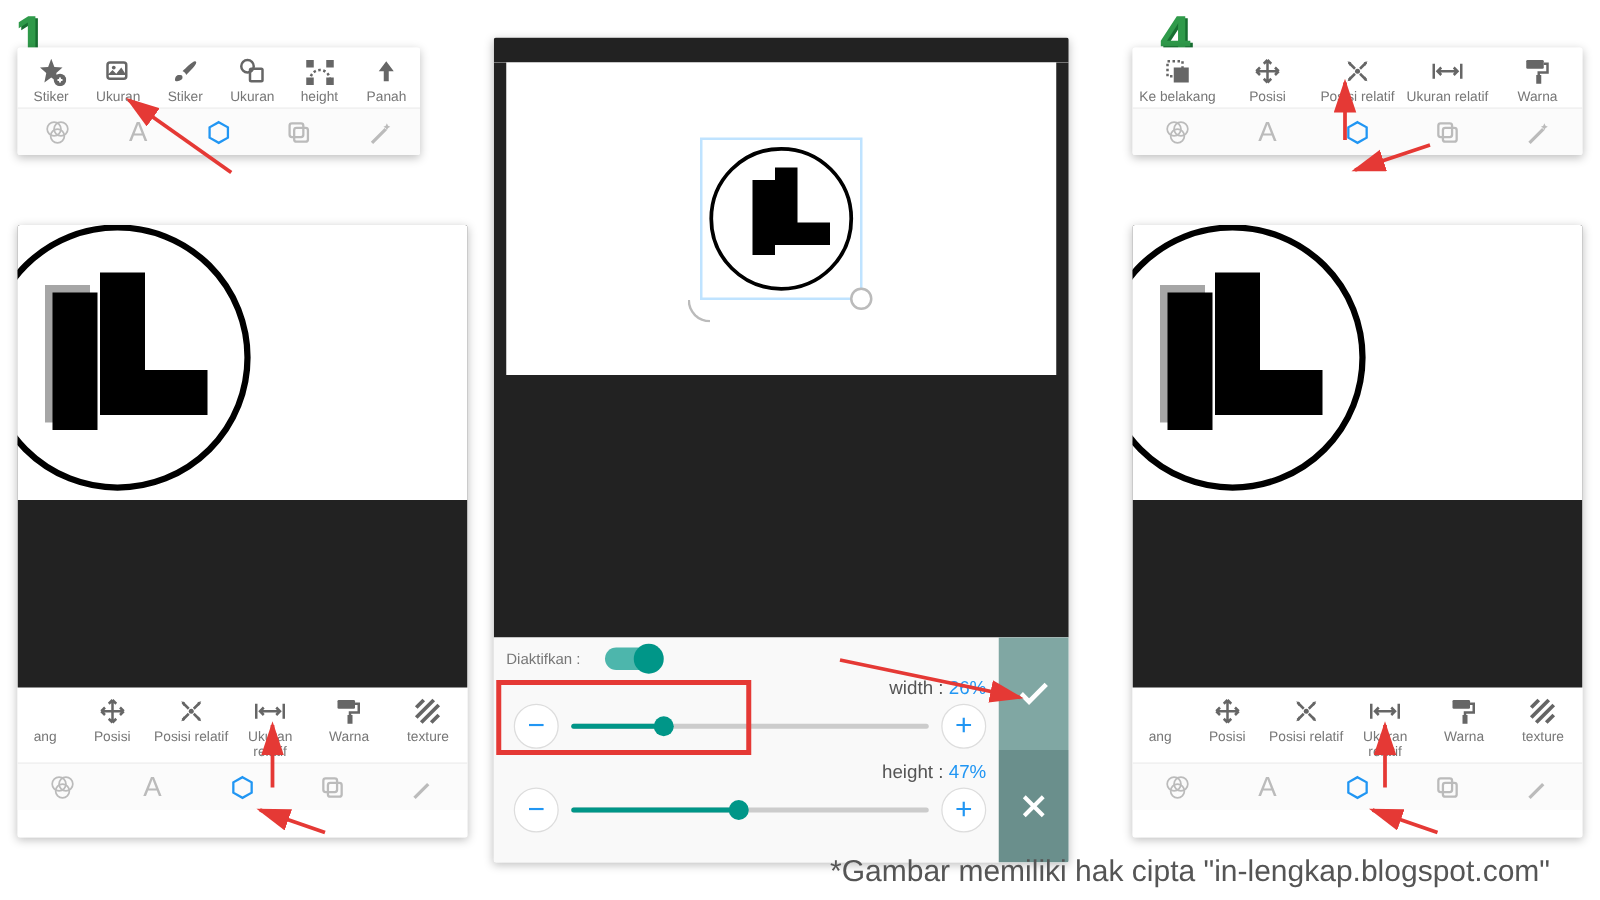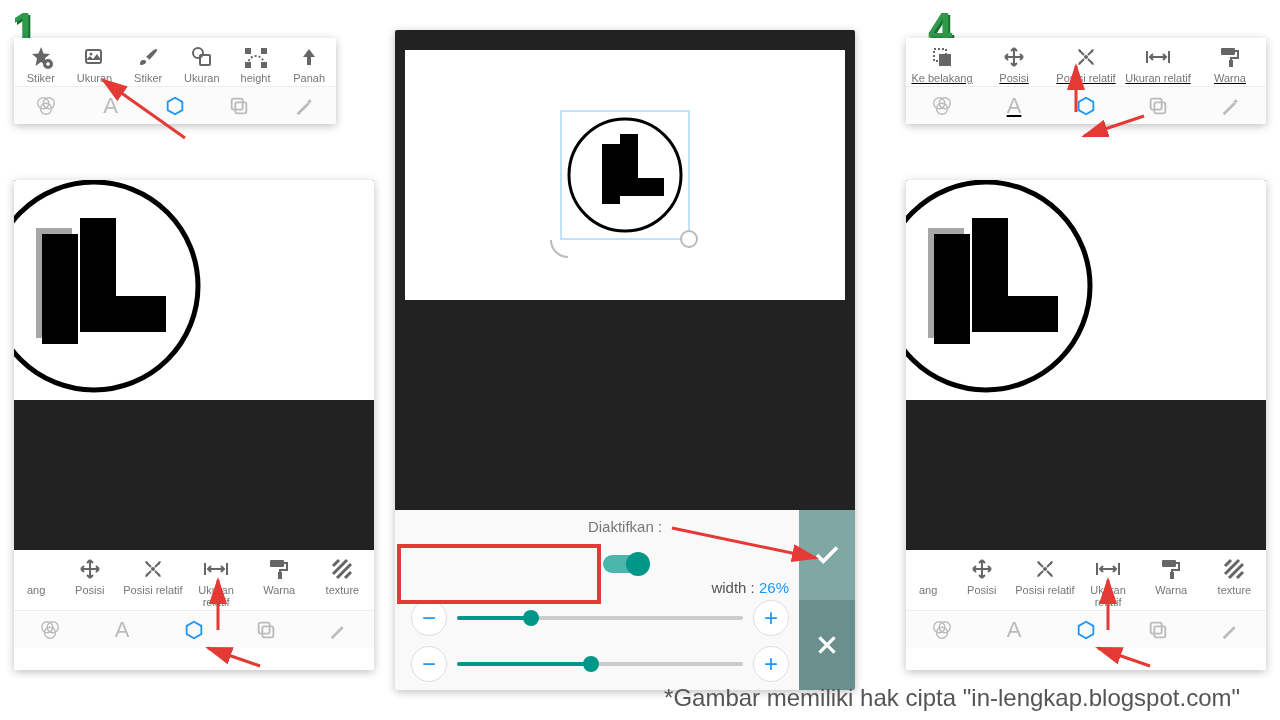--- a/index.html
+++ b/index.html
@@ -76,21 +76,21 @@
   #panel3 .p3-top { background:#222; height:20px; }
   #panel3 .p3-canvas {
     background:#fff; height:250px; position:relative; border-left:10px solid #222; border-right:10px solid #222;
   }
   #panel3 .p3-dark { background:#222; height:210px; }
   #panel3 .p3-controls {
     background:#f9f9f9; position:relative; padding:8px 10px 10px 10px; height:180px;
   }
   .enabled-row {
     display:flex; align-items:center; gap:20px;
-    font-size:15px; color:#777; margin-bottom:6px;flex-direction:column;
+    font-size:12px; color:#777; margin-bottom:6px;
   }
   .switch {
     width:44px; height:18px; background:#4db6ac; border-radius:10px; position:relative;
   }
   .switch::after {
     content:""; position:absolute; right:-3px; top:-3px; width:24px; height:24px;
     background:#009688; border-radius:50%;
   }
   .slider-block { margin: 4px 0 10px 0; position:relative; padding:0 56px 0 6px;}
   .slider-label { font-size:15px; color:#555;text-align:right; }
@@ -241,21 +241,21 @@
 
 <svg class="arrow" style="left:95px; top:70px;" width="120" height="80">
   <defs>
       <marker id="ah1" markerWidth="10" markerHeight="10" refX="8" refY="3" orient="auto">
         <path d="M0,0 L0,6 L9,3 z" fill="#e53935"></path>
       </marker>
     </defs>
   <line x1="90" y1="68" x2="8" y2="10" stroke="#e53935" stroke-width="3" marker-end="url(#ah1)"></line>
 </svg>
 
-<div id="panel4" class="panel" style="right:14px; top:38px; width:360px;text-decoration:underline;">
+<div id="panel4" class="panel" style="right:14px; top:38px; width:360px;">
   <div class="tool-row">
     <div class="tool-item">
       <div class="ico">
           <svg width="24" height="24" viewBox="0 0 24 24" fill="none" stroke="#666" stroke-width="2">
             <rect x="4" y="4" width="12" height="12" stroke-dasharray="2 2"></rect>
             <rect x="9" y="9" width="12" height="12" fill="#666" stroke="none"></rect>
           </svg>
         </div>
       <span>Ke belakang</span>
     </div>
@@ -592,20 +592,23 @@
         <div class="mp-btn">−</div>
         <div class="track">
           <div class="fill" id="wfill" style="width: 26%;"></div>
             <div class="thumb" id="wthumb" style="left: 26%;"></div>
         </div>
         <div class="mp-btn">+</div>
       </div>
     </div>
 
     <div class="slider-block">
+      <div class="slider-label">
+        <span>height :</span> <b>47%</b>
+      </div>
       <div class="slider-row">
         <div class="mp-btn">−</div>
         <div class="track">
           <div class="fill" id="hfill" style="width: 47%;"></div>
             <div class="thumb" id="hthumb" style="left: 47%;"></div>
         </div>
         <div class="mp-btn">+</div>
       </div>
     </div>
 

